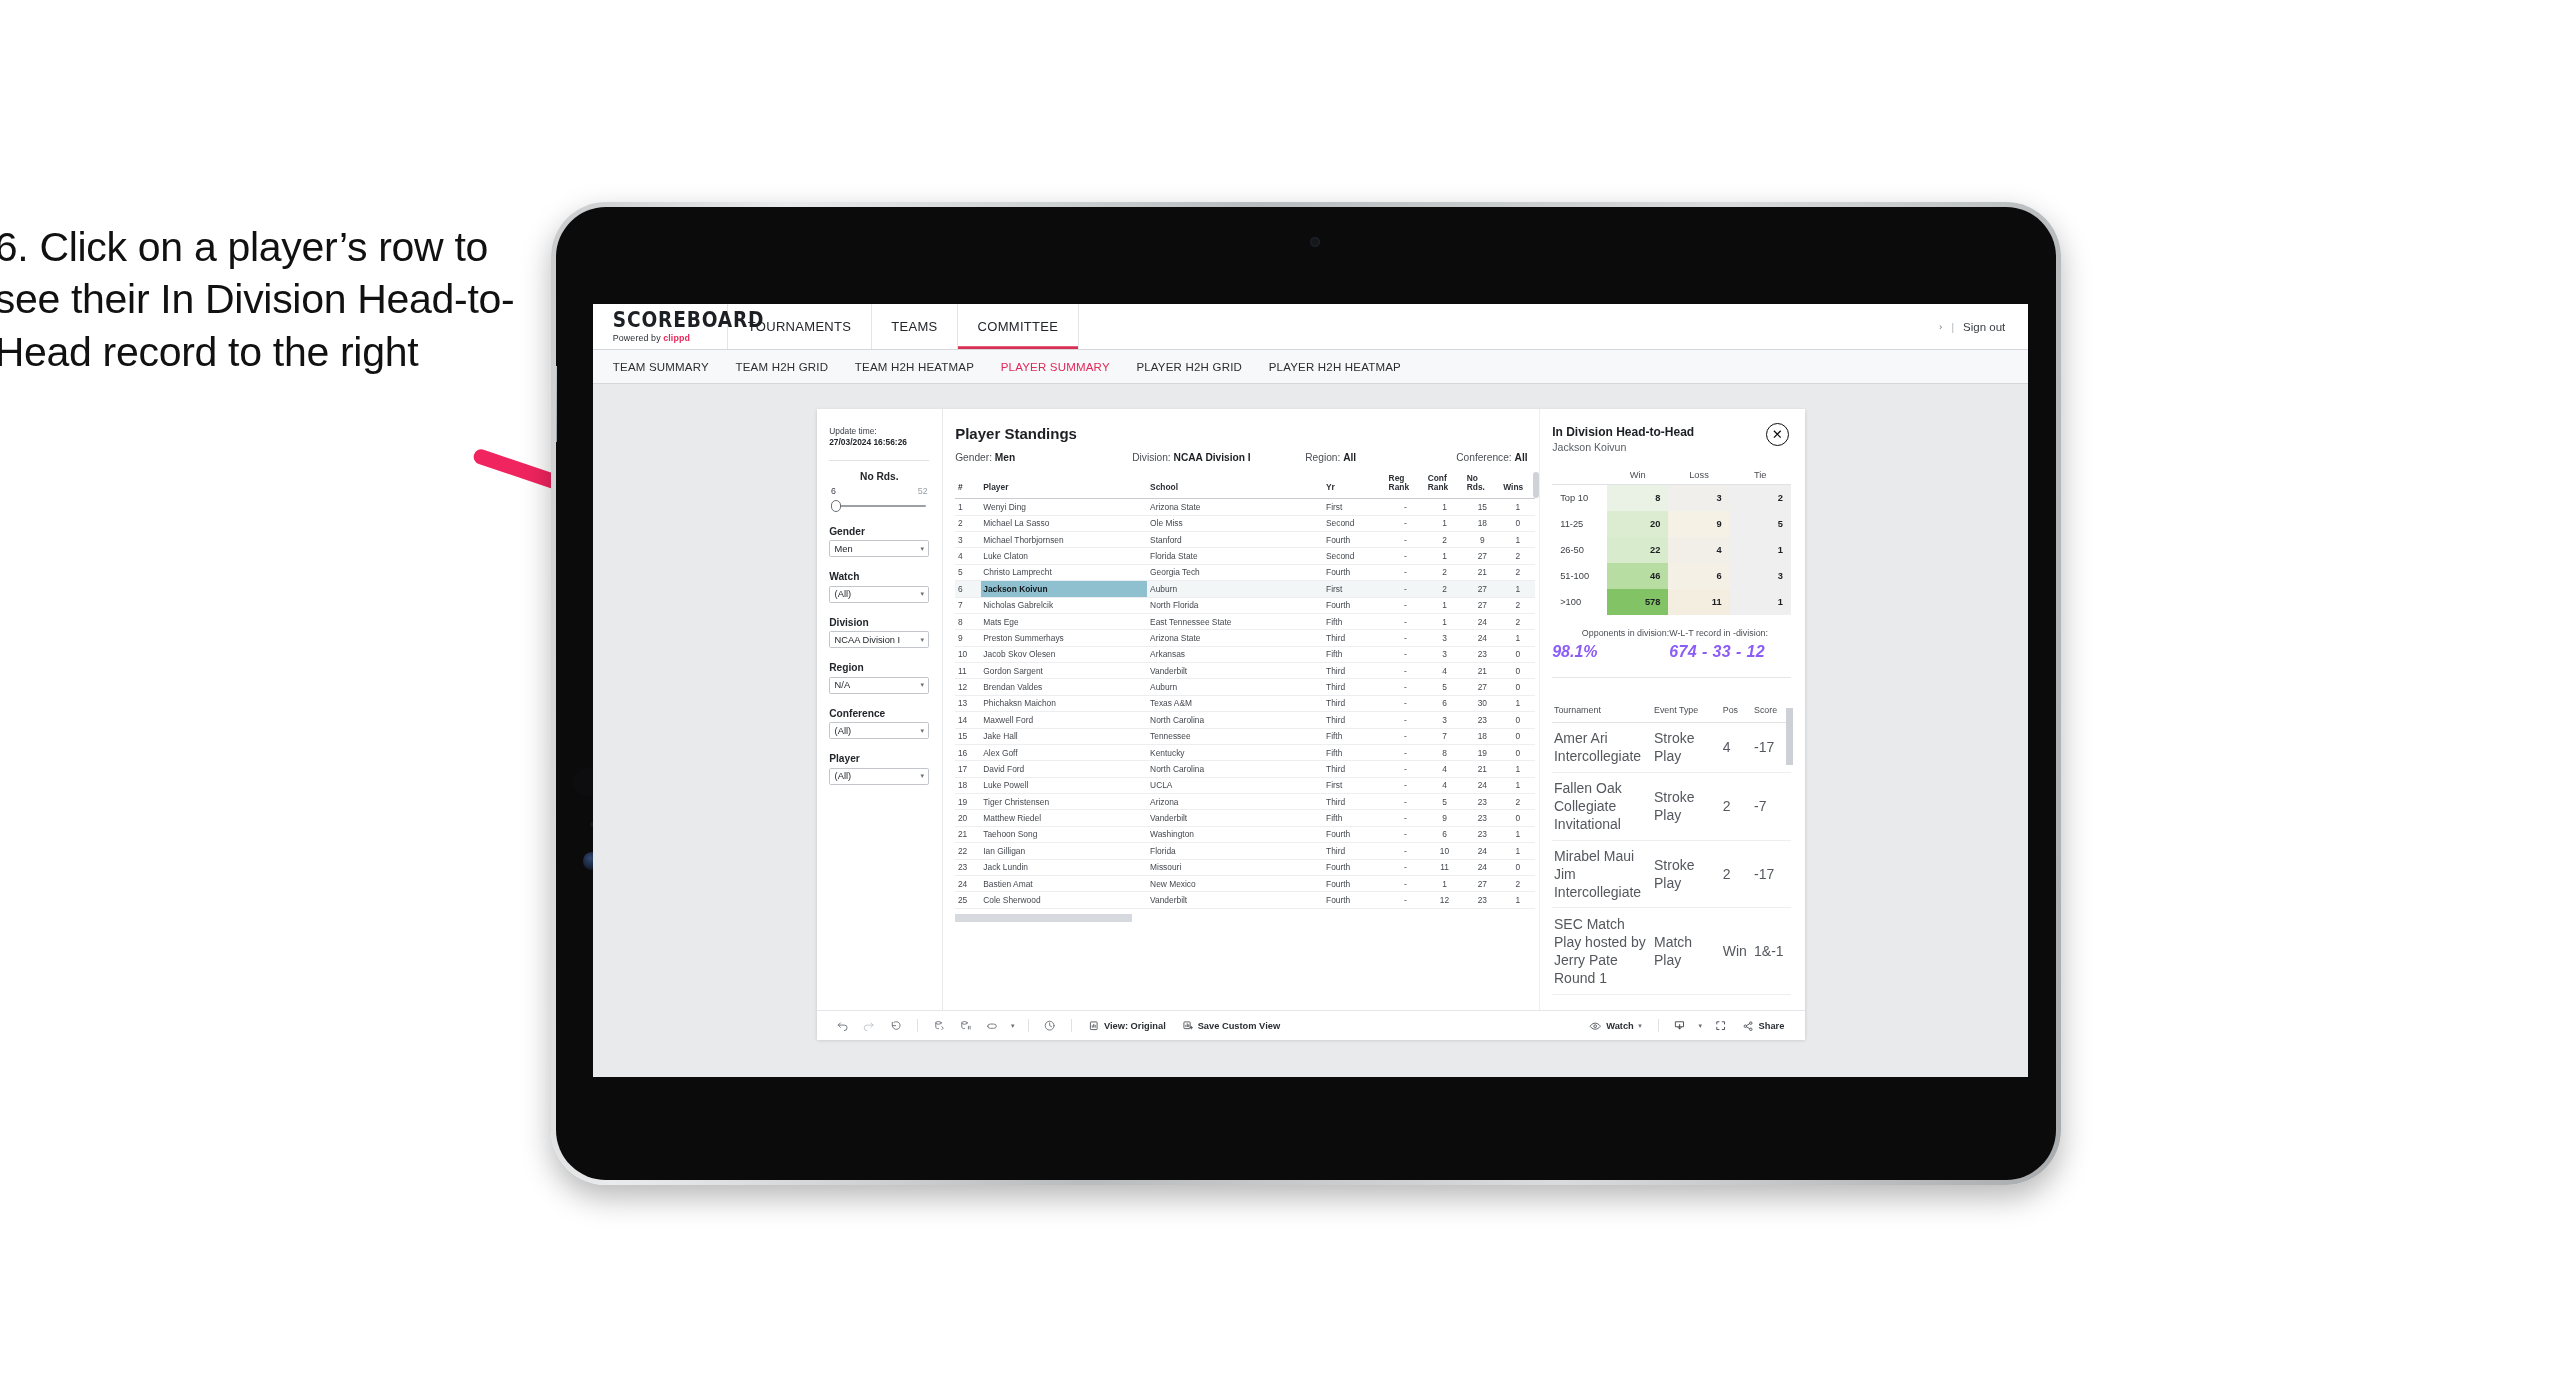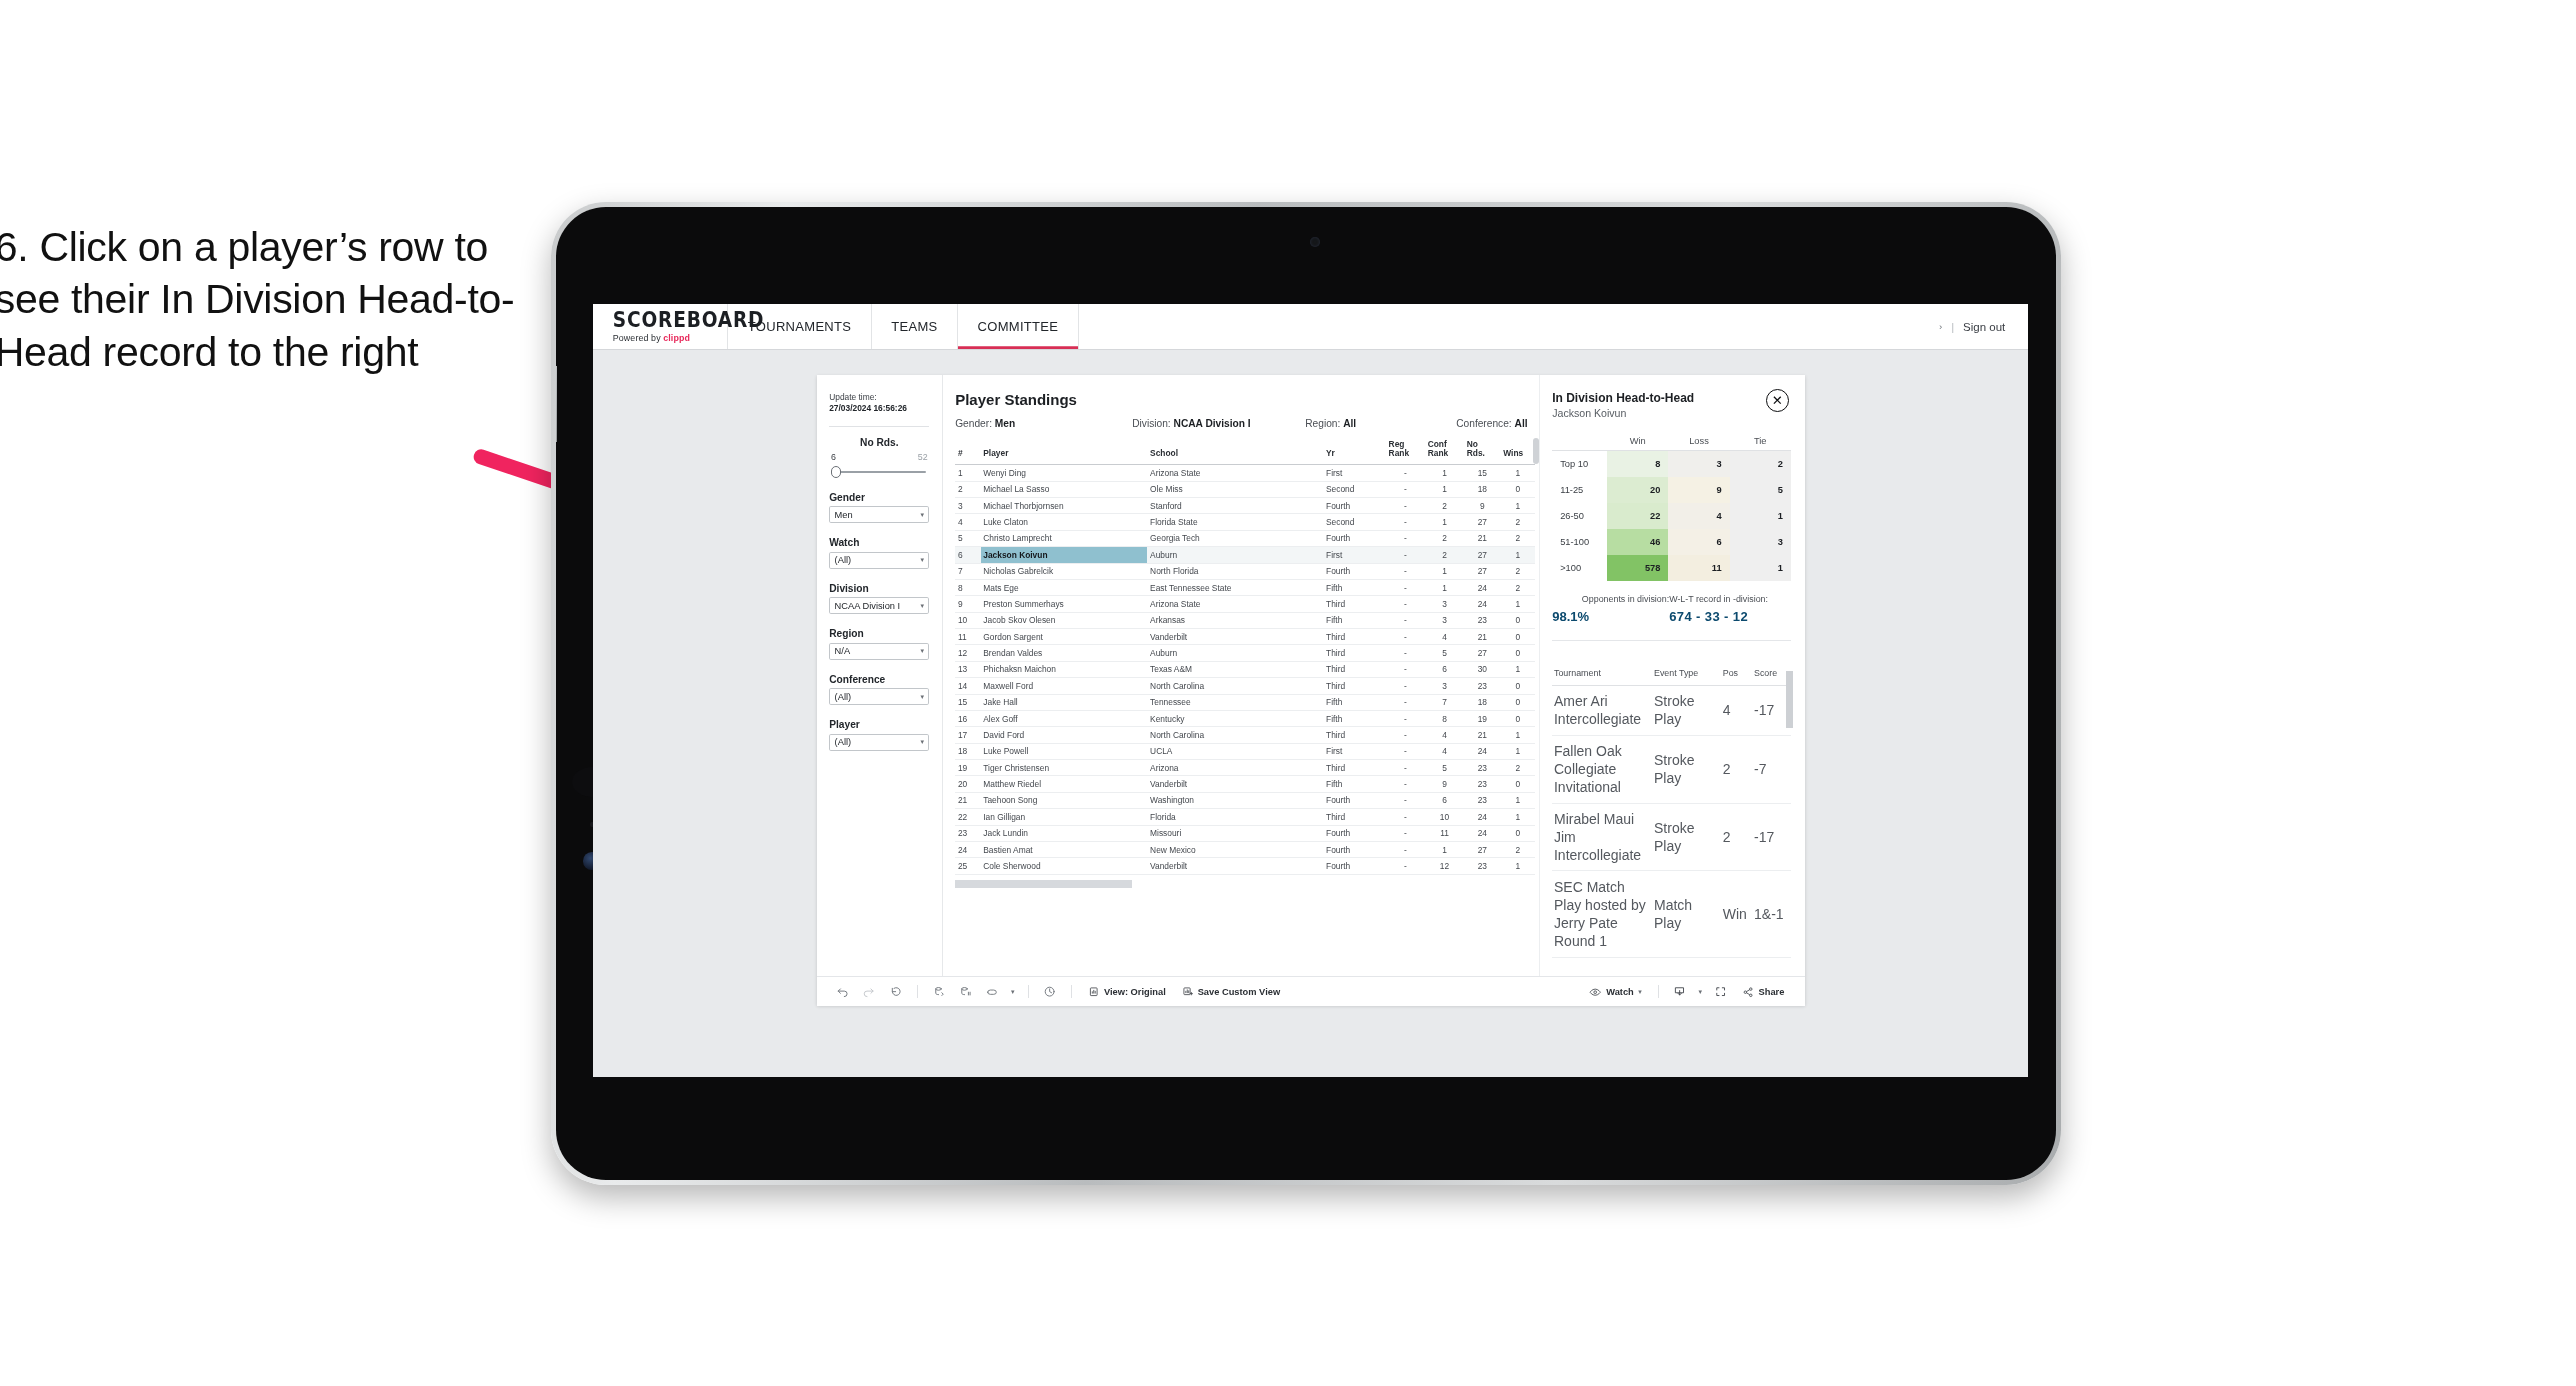--- a/index.html
+++ b/index.html
@@ -152,21 +152,21 @@
   }
   table.hm th.lead { border-bottom: 0.9px solid #dfe1e4; }
   table.hm td { font-size: 9.3px; color:#1c1f23; text-align:right; padding: 8px 8px; font-weight:600; }
   table.hm td.lead { text-align:left; font-weight:400; color:#3c4046; background:#fff !important; font-size:9.3px; }
   .hm-lead { width: 55px; }
 
   .h2h-stats { display:flex; margin-top: 12.4px; }
   .hs { }
   .hs1 { width: 117px; } 
   .hs-label { font-size: 8.9px; color:#4a4e54;text-align:right; }
-  .hs-val { font-size: 13px; font-weight:700; color:#0c4a6e; margin-top: 5.3px; }
+  .hs-val { font-size: 16px; font-weight:700; color:#8b5cf6; margin-top: 5.3px; font-style: italic; }
   .hs2 .hs-val { letter-spacing: 0.4px; }
 
   .tt-wrap { margin-top: 16px; border-top:0.9px solid #e4e6e9; padding-top: 19px; position:relative; }
   table.tt { width: 100%; border-collapse: collapse; table-layout: fixed; }
   table.tt th {
     font-size: 8.9px; font-weight:400; color:#4a4e54; text-align:left;
     padding: 8px 3.5px 7px 1.8px; border-bottom: 0.9px solid #dfe1e4;
   }
   table.tt td {
     font-size: 14px; color:#54585e; padding: 6.2px 3.5px 6.2px 1.8px; border-bottom: 0.9px solid #eceef0;
@@ -220,20 +220,28 @@
           <div class="nav-item">TOURNAMENTS</div>
           <div class="nav-item">TEAMS</div>
           <div class="nav-item active">COMMITTEE</div>
           <div class="header-right">
             <span class="hr-chev">›</span>
             <span class="hr-div">|</span>
             <span>Sign out</span>
           </div>
         </div>
 
+        <div class="subnav">
+          <span class="sn">TEAM SUMMARY</span>
+          <span class="sn">TEAM H2H GRID</span>
+          <span class="sn">TEAM H2H HEATMAP</span>
+          <span class="sn active">PLAYER SUMMARY</span>
+          <span class="sn">PLAYER H2H GRID</span>
+          <span class="sn">PLAYER H2H HEATMAP</span>
+        </div>
 
         <div class="canvas">
           <div class="card">
             <div class="card-body">
 
               <div class="filters">
                 <div class="upd-label">Update time:</div>
                 <div class="upd-val">27/03/2024 16:56:26</div>
                 <div class="hr-line"></div>
 

